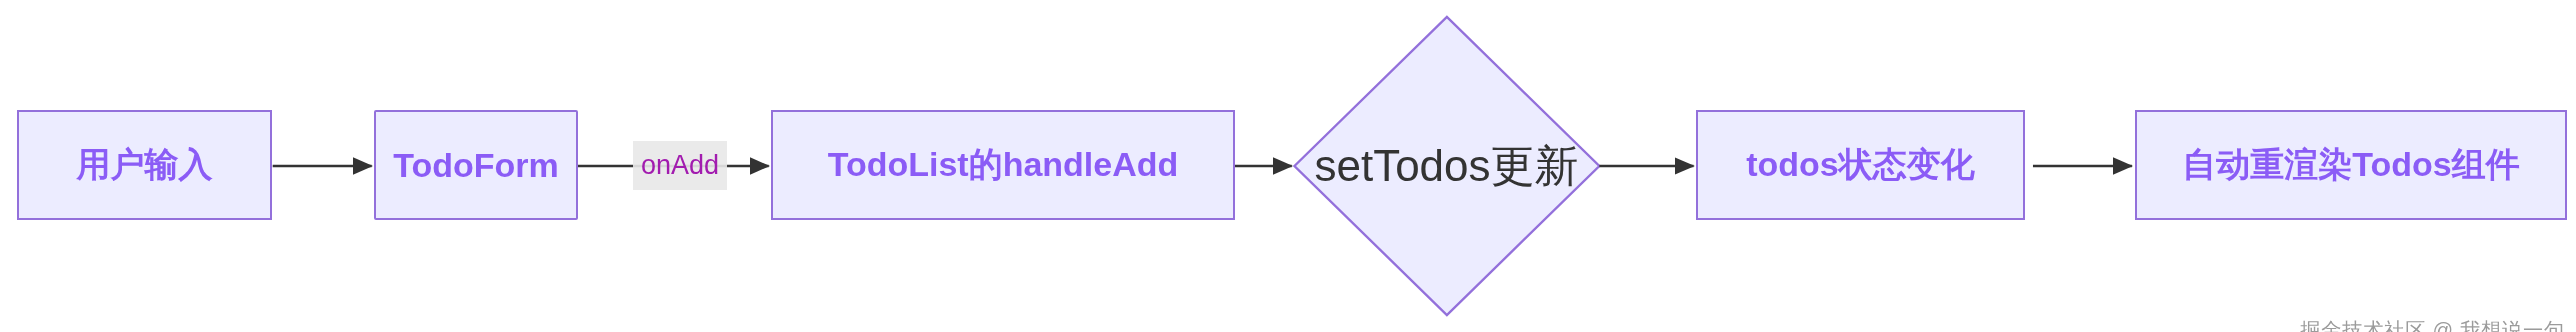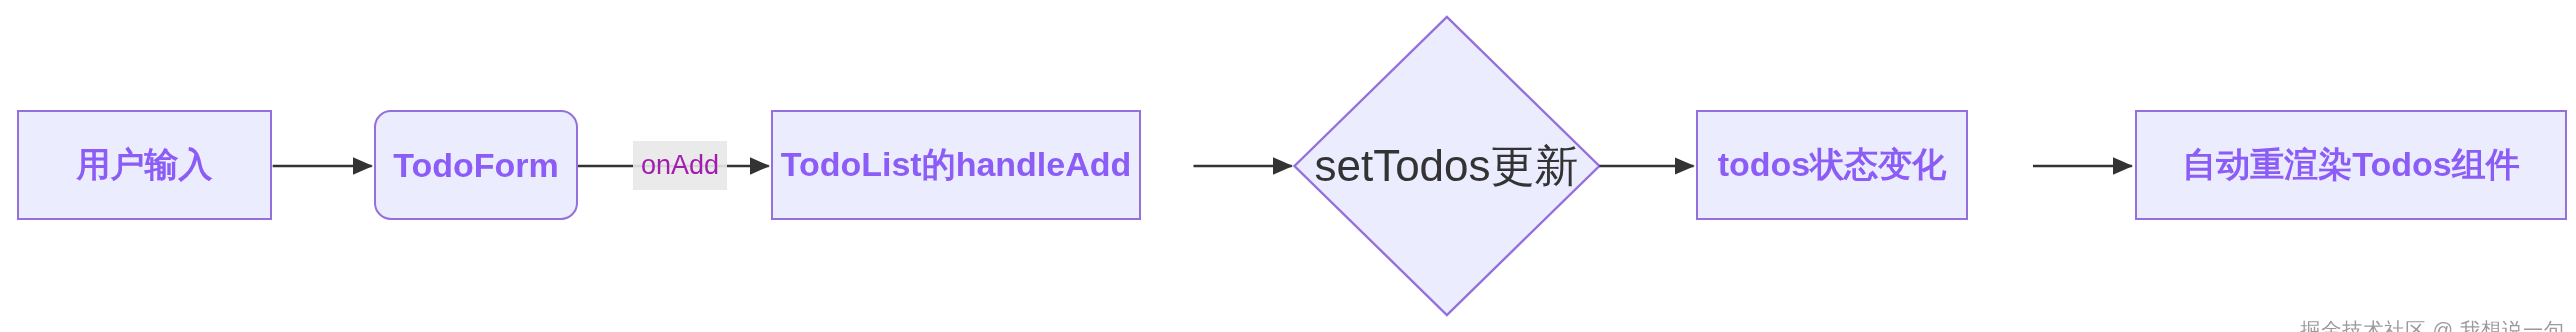--- a/index.html
+++ b/index.html
@@ -23,26 +23,26 @@
     border: 2.7px solid #9370DB;
     color: #8b5cf6;
     font-size: 34px;
     display: flex;
     align-items: center;
     justify-content: center;
     text-align: right;
     white-space: nowrap;
     font-weight: bold;
   }
-  .node.rounded { border-radius: 17px; }
+  .node.rounded { border-radius: 2px; }
   
   .n1 { left: 17px;   top: 110px; width: 255px; height: 110px; }
   .n2 { left: 374px;  top: 110px; width: 204px; height: 110px; }
-  .n3 { left: 771px; top: 110px; width: 370px; height: 110px; }
-  .n5 { left: 1696px; top: 110px; width: 272px; height: 110px; }
+  .n3 { left: 771px; top: 110px; width: 464px; height: 110px; }
+  .n5 { left: 1696px; top: 110px; width: 329px; height: 110px; }
   .n6 { left: 2135px; top: 110px; width: 432px; height: 110px; }
   .diamond-label {
     position: absolute;
     left: 1311px; top: 142px;
     width: 271px; height: 49px;
     display: flex; align-items: center; justify-content: center;
     color: #333333; font-size: 44px; white-space: nowrap;
   }
   .edge-label {
     position: absolute;

